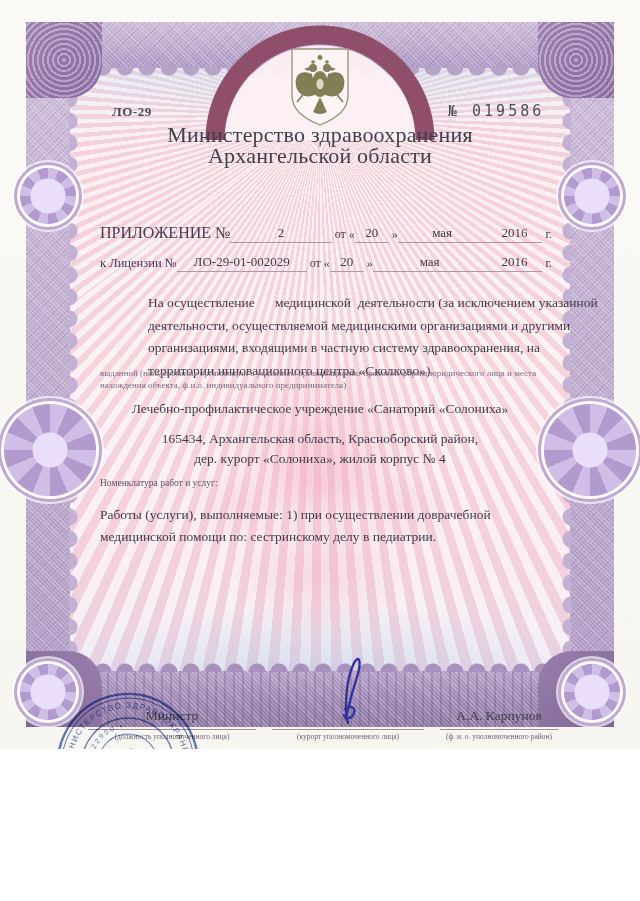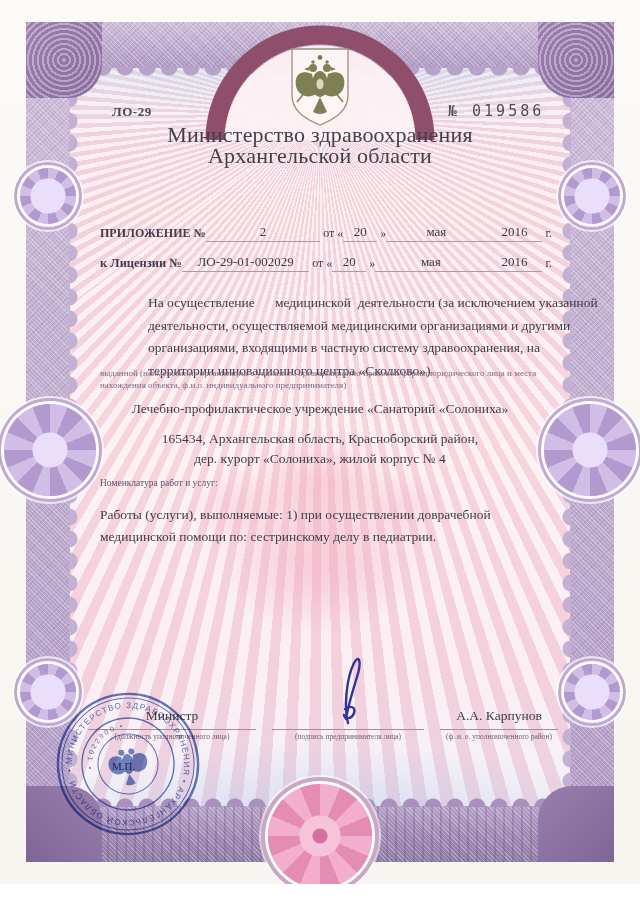--- a/index.html
+++ b/index.html
@@ -1,16 +1,16 @@
 <!DOCTYPE html>
 <html><head>
 <meta charset="utf-8">
 <style>
   html,body{margin:0;padding:0;}
-  .page{position:relative;width:640px;height:884px;overflow:hidden;
+  .page{position:relative;width:640px;height:749px;overflow:hidden;
     background:
       radial-gradient(rgba(180,168,155,.18) .5px, transparent 1.2px),
       radial-gradient(rgba(160,150,170,.14) .5px, transparent 1.2px),
       linear-gradient(180deg,#fbfaf6,#f7f5f0);
     background-size:97px 73px,61px 89px,100% 100%;
     font-family:"Liberation Serif","DejaVu Serif",serif;color:#3f3e49;}
   
   .inner{position:absolute;left:58px;right:58px;top:56px;bottom:66px;
     background:
       radial-gradient(ellipse 170px 150px at 50% 62%, rgba(243,168,190,.38), rgba(243,168,190,0) 70%),
@@ -74,22 +74,22 @@
     box-shadow:0 0 0 3px rgba(255,255,255,.95),0 0 0 7px #c9a8c4,0 0 0 9px rgba(255,255,255,.6);}
   
   .content{position:absolute;inset:0;z-index:5;}
   .meta-code{position:absolute;left:112px;top:104px;font-weight:700;font-size:13px;letter-spacing:.5px;color:#49485a;}
   .meta-number{position:absolute;left:438px;top:102px;font-family:"DejaVu Sans Mono",monospace;
     font-size:15px;letter-spacing:3px;color:#4e4e58;margin-left:10px;}
   .title{position:absolute;left:70px;right:70px;top:124px;text-align:center;
     font-size:22px;font-weight:400;line-height:21px;color:#413f4c;letter-spacing:.2px;}
   .formrow{position:absolute;left:100px;width:452px;display:flex;align-items:flex-end;
     font-size:13px;color:#3d3c48;}
-  .formrow .lbl{font-weight:700;font-size:12px;color:#453b4d;white-space:nowrap;padding-bottom:1px;}
-  .formrow .lbl.thin{font-weight:700;font-size:12.5px;}
+  .formrow .lbl{font-weight:400;font-size:16px;color:#453b4d;white-space:nowrap;padding-bottom:1px;}
+  .formrow .lbl.thin{font-weight:400;font-size:12.5px;}
   .blank{border-bottom:1px solid #b297a5;text-align:center;white-space:nowrap;padding:0 2px 1px 2px;}
   .b-grow{flex:1.15;}
   .b-month{flex:1;}
   .b-day{width:30px;}
   .b-year{width:52px;}
   .sfx{white-space:nowrap;padding:0 0 1px 3px;font-size:12px;}
   .activity{position:absolute;left:100px;top:292px;width:456px;font-size:13.5px;line-height:22.5px;
     white-space:pre-wrap;color:#3e3d49;margin-left:48px;}
   .issued-note{position:absolute;left:100px;top:368px;width:452px;font-size:9px;line-height:11.5px;color:#7b6b80;}
   .org{position:absolute;left:70px;right:70px;top:401px;text-align:center;font-size:13.5px;color:#3e3d49;}
@@ -206,21 +206,21 @@
 
     <div class="sigrow">
       <div class="sigcol col-pos">
         <div class="val">Министр</div>
         <div class="rule"></div>
         <div class="cap">(должность уполномоченного лица)</div>
       </div>
       <div class="sigcol col-sign">
         <div class="val"></div>
         <div class="rule"></div>
-        <div class="cap">(подпись предпринимателя лица)</div>
+        <div class="cap">(курорт уполномоченного лица)</div>
         <svg class="sign-stroke" width="70" height="78" viewBox="0 0 70 78">
           <path d="M38,70 C34,56 36,26 44,10 C49,1 52,8 47,24 C42,40 38,54 36,66 M35,56 C40,52 46,54 44,60 C42,66 35,67 34,62" fill="none" stroke="#31339b" stroke-width="2.4" stroke-linecap="round"></path>
         </svg>
       </div>
       <div class="sigcol col-name">
         <div class="val">А.А. Карпунов</div>
         <div class="rule"></div>
         <div class="cap">(ф. и. о. уполномоченного район)</div>
       </div>
     </div>

